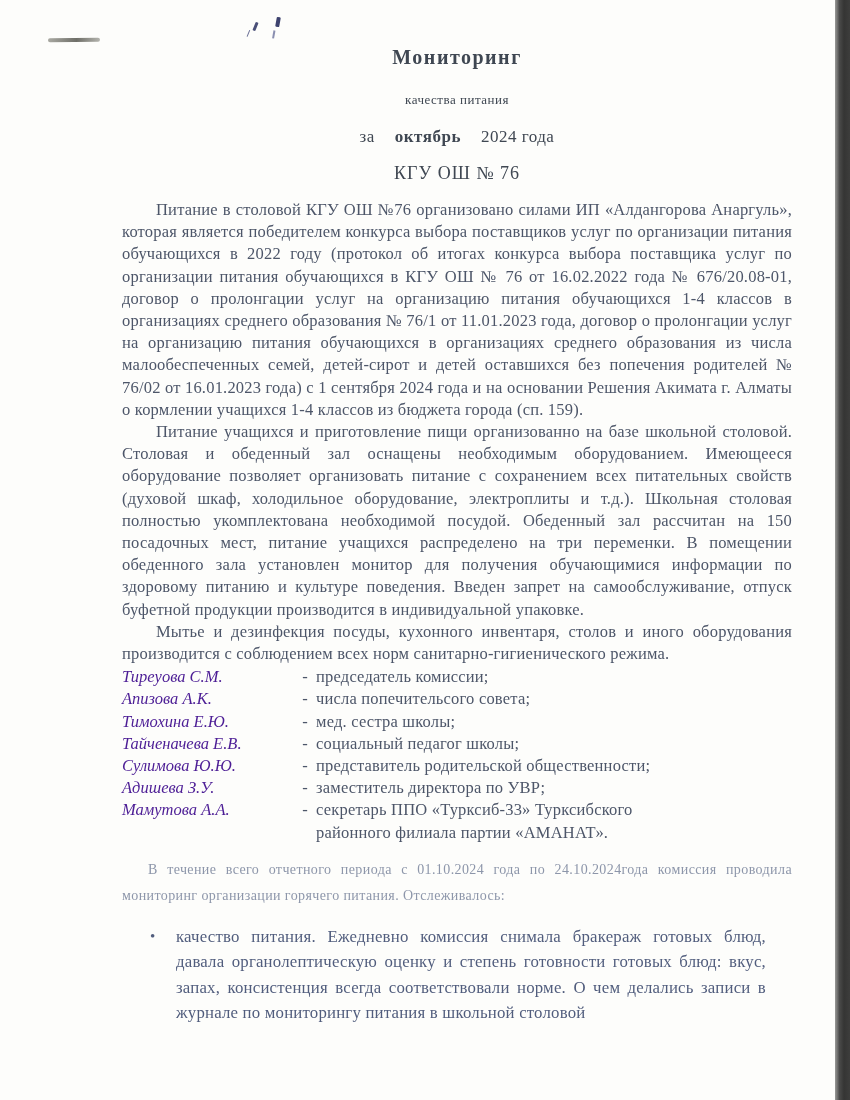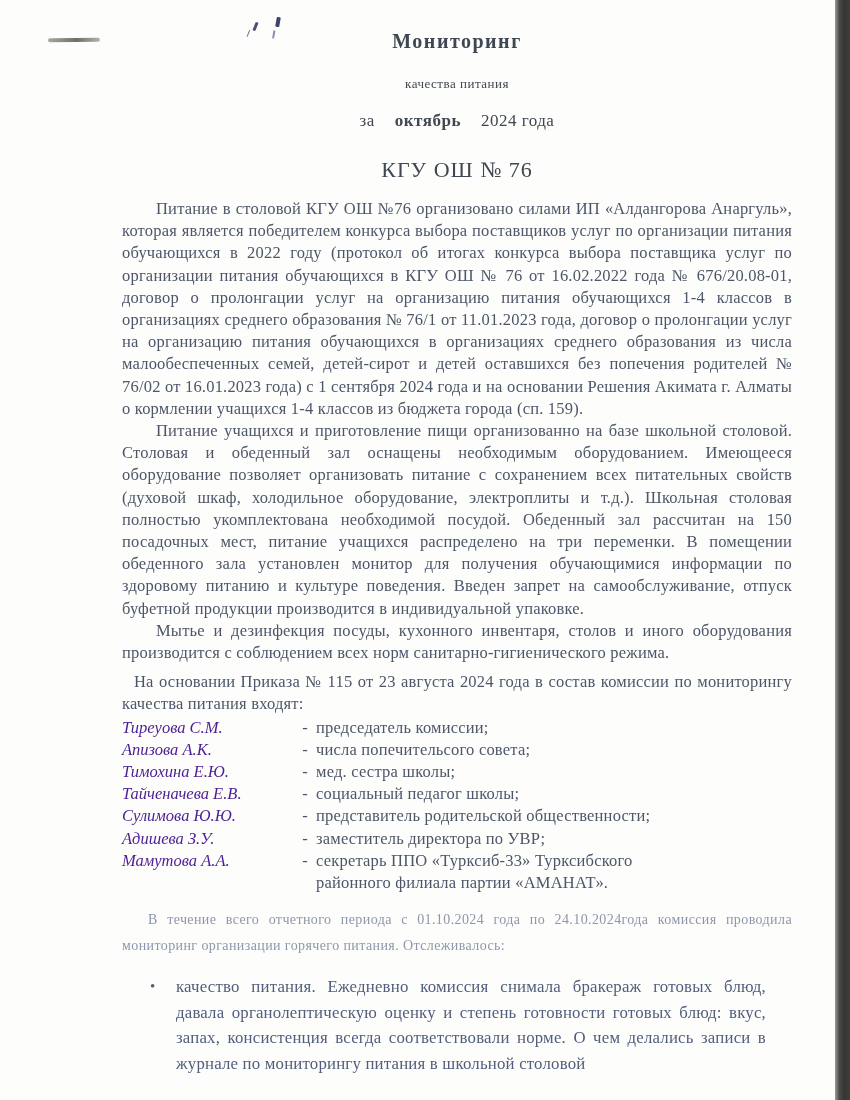--- a/index.html
+++ b/index.html
@@ -23,28 +23,28 @@
     position:absolute;left:254px;top:22px;width:3px;height:9px;
     background:#4a4f78;transform:rotate(22deg);border-radius:1px;
     box-shadow:-4px 9px 0 -1px #6a6f95;
   }
   .ink-speck-b{
     position:absolute;left:276px;top:17px;width:4px;height:10px;
     background:#3d426e;transform:rotate(10deg);border-radius:1px;
     box-shadow:-2px 13px 0 -1px #8a8fb0;
   }
   
-  .content{position:absolute;left:122px;top:24px;width:670px;color:#4d5669;}
+  .content{position:absolute;left:122px;top:40px;width:670px;color:#4d5669;}
   .header{text-align:center;color:#3f4752;}
   .title{font-size:20px;font-weight:bold;letter-spacing:1.5px;margin:6px 0 0;}
   .sub1{font-size:13px;margin-top:23px;letter-spacing:0.5px;}
   .sub2{font-size:17px;margin-top:19px;letter-spacing:0.5px;}
   .sub2 .bold{font-weight:bold;}
   .sub2 span{margin:0 10px;}
-  .school{font-size:22px;margin-top:26px;letter-spacing:1px;}
+  .school{font-size:18px;margin-top:16px;letter-spacing:1px;}
   p.body-par{
     margin:0;font-size:16.5px;line-height:22.2px;
     text-align:justify;text-indent:34px;letter-spacing:0.2px;
   }
   p.first{margin-top:15px;}
   p.pre-commission{margin-top:7px;text-indent:12px;}
   .commission-list{margin-top:1px;}
   .member-row{
     display:grid;grid-template-columns:172px 22px 382px;
     font-size:16.5px;line-height:22.2px;
@@ -79,21 +79,20 @@
     <div class="header">
       <div class="title">Мониторинг</div>
       <div class="sub1">качества питания</div>
       <div class="sub2"><span>за</span><span class="bold">октябрь</span><span>2024 года</span></div>
       <div class="school">КГУ ОШ № 76</div>
     </div>
 
     <p class="body-par first">Питание в столовой КГУ ОШ №76 организовано силами ИП «Алдангорова Анаргуль», которая является победителем конкурса выбора поставщиков услуг по организации питания обучающихся в 2022 году (протокол об итогах конкурса выбора поставщика услуг по организации питания обучающихся в КГУ ОШ № 76 от 16.02.2022 года № 676/20.08-01, договор о пролонгации услуг на организацию питания обучающихся 1-4 классов в организациях среднего образования № 76/1 от 11.01.2023 года, договор о пролонгации услуг на организацию питания обучающихся в организациях среднего образования из числа малообеспеченных семей, детей-сирот и детей оставшихся без попечения родителей № 76/02 от 16.01.2023 года) с 1 сентября 2024 года и на основании Решения Акимата г. Алматы о кормлении учащихся 1-4 классов из бюджета города (сп. 159).</p>
     <p class="body-par">Питание учащихся и приготовление пищи организованно на базе школьной столовой. Столовая и обеденный зал оснащены необходимым оборудованием. Имеющееся оборудование позволяет организовать питание с сохранением всех питательных свойств (духовой шкаф, холодильное оборудование, электроплиты и т.д.). Школьная столовая полностью укомплектована необходимой посудой. Обеденный зал рассчитан на 150 посадочных мест, питание учащихся распределено на три переменки. В помещении обеденного зала установлен монитор для получения обучающимися информации по здоровому питанию и культуре поведения. Введен запрет на самообслуживание, отпуск буфетной продукции производится в индивидуальной упаковке.</p>
     <p class="body-par">Мытье и дезинфекция посуды, кухонного инвентаря, столов и иного оборудования производится с соблюдением всех норм санитарно-гигиенического режима.</p>
-    <p class="body-par pre-commission">На основании Приказа № 115 от 23 августа 2024 года в состав комиссии по мониторингу качества питания входят:</p>
 
     <div class="commission-list">
   <div class="member-row">
     <span class="member-name">Тиреуова С.М.</span>
     <span class="member-dash">-</span>
     <span class="member-role">председатель комиссии;</span>
   </div>
 
   <div class="member-row">
     <span class="member-name">Апизова А.К.</span>

